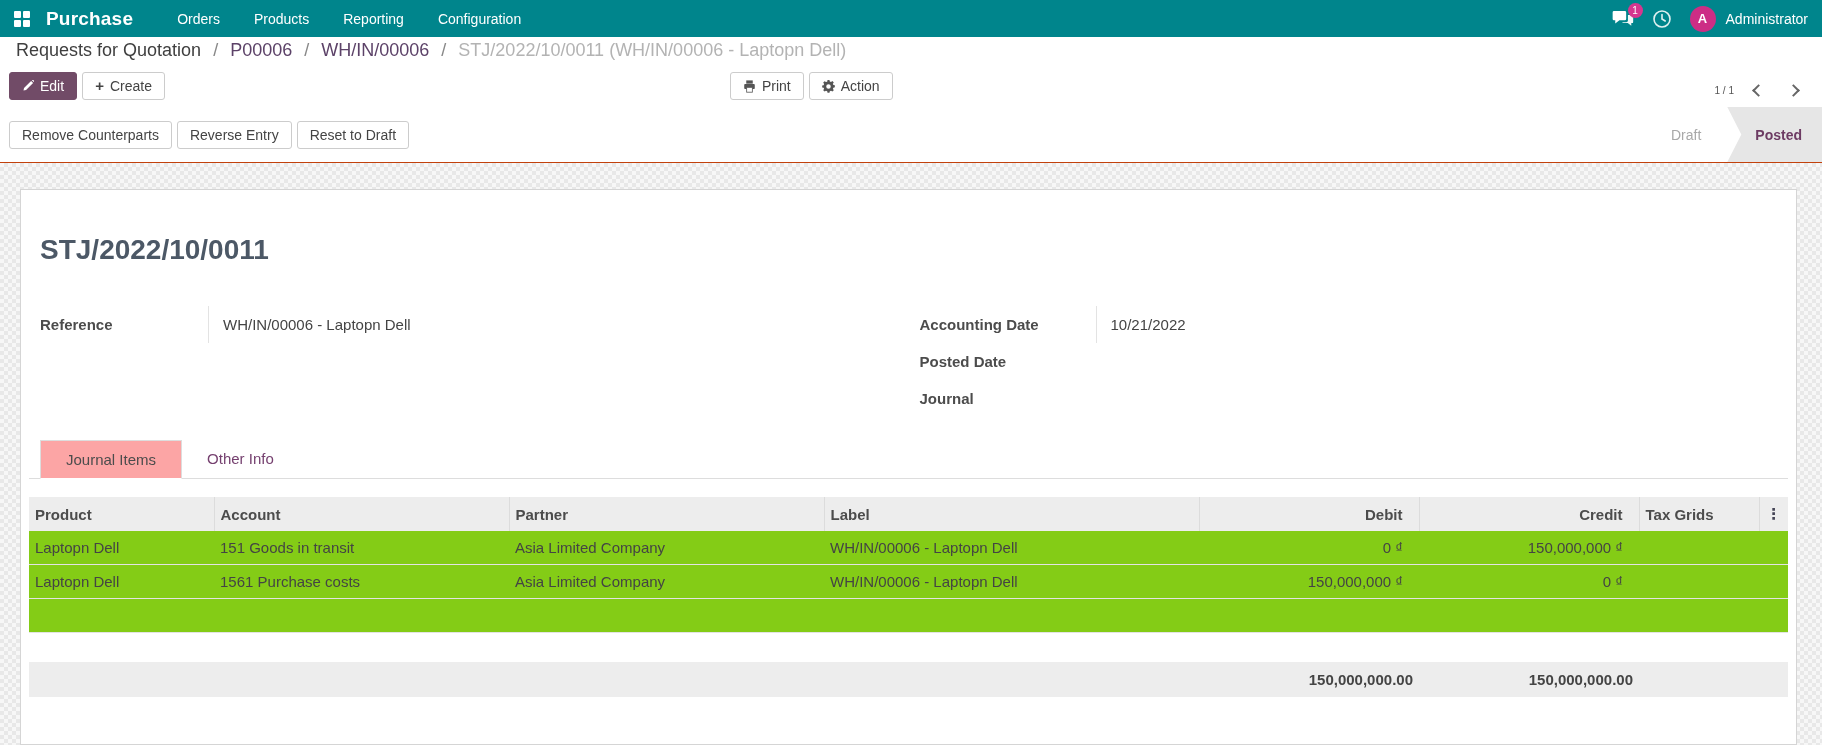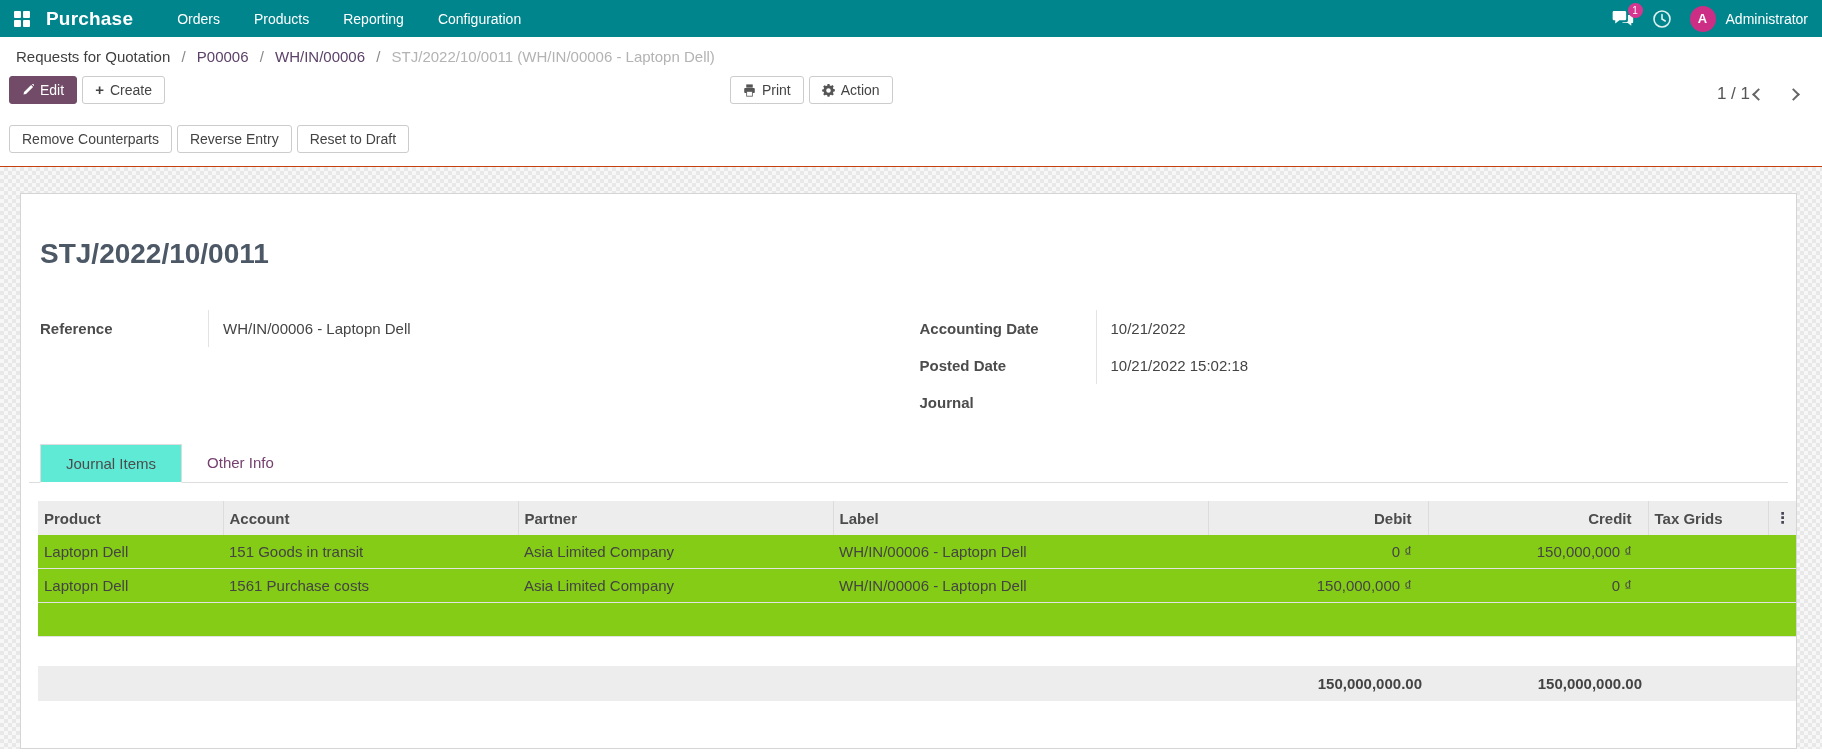--- a/index.html
+++ b/index.html
@@ -15,35 +15,35 @@
   .nav-menu .menu-item { padding:9px 14px; cursor:pointer; }
   .nav-right { margin-left:auto; display:flex; align-items:center; gap:18px; }
   .icon-wrap { position:relative; display:inline-flex; cursor:pointer; }
   .badge { position:absolute; top:-7px; right:-9px; background:#d6368f; color:#fff; font-size:10px;
     min-width:15px; height:15px; border-radius:8px; display:flex; align-items:center; justify-content:center; padding:0 3px; }
   .avatar { width:26px; height:26px; border-radius:50%; background:#cc2d85; color:#fff; font-size:13px;
     display:flex; align-items:center; justify-content:center; font-weight:600; }
   .user-name { font-size:14px; margin-left:-8px; }
 
   
-  .breadcrumb-row { background:#fff; padding:11px 16px 5px; font-size:15px; white-space:nowrap; }
+  .breadcrumb-row { background:#fff; padding:3px 16px 5px; font-size:18px; white-space:nowrap; }
   .crumb-root { color:#3f3f3f; cursor:pointer; }
   .crumb-link { color:#5c4268; cursor:pointer; }
   .crumb-sep { color:#888; margin:0 7px; }
   .crumb-current { color:#b3b3b3; }
 
   
   .control-row { display:flex; align-items:center; padding:6px 16px 7px 9px; background:#fff; }
   .btn { display:inline-flex; align-items:center; gap:6px; font-size:14px; padding:5px 12px;
     background:#fff; border:1px solid #ccc; border-radius:3px; color:#444; cursor:pointer; font-family:inherit; }
   .btn-primary { background:#714b67; border-color:#714b67; color:#fff; }
   .btn + .btn { margin-left:5px; }
   .spacer-center { width:565px; }
   .plus-glyph { font-weight:bold; font-size:15px; line-height:10px; }
-  .pager { margin-left:auto; display:flex; align-items:center; gap:4px; color:#555; font-size:17px;margin-top:8px; }
+  .pager { margin-left:auto; display:flex; align-items:center; gap:20px; color:#555; font-size:10px;margin-top:8px; }
   .pager-arrows { display:flex; gap:26px; margin-right:8px; }
   .chev { width:9px; height:9px; border-top:2px solid #666; border-right:2px solid #666; display:inline-block; cursor:pointer; }
   .chev.left  { transform:rotate(225deg); }
   .chev.right { transform:rotate(45deg); }
 
   
   .status-strip { position:relative; display:flex; align-items:center; height:56px; padding-left:9px;
     background:#fff; border-bottom:1px solid #c2410c; }
   .statusbar { position:absolute; right:0; top:0; bottom:0; display:flex; align-items:stretch; }
   .state-draft { display:flex; align-items:center; color:#a8a8a8; font-size:14px; padding:0 26px 0 10px; cursor:pointer; }
@@ -66,24 +66,24 @@
   .field-label { font-weight:bold; color:#4c4c4c; font-size:15px; padding-left:11px; }
   .col-left  .field-label { width:179px; }
   .col-right .field-label { width:187px; }
   .field-value { border-left:1px solid #e3e3e3; padding-left:14px; font-size:15px; color:#444;
     align-self:stretch; display:flex; align-items:center; flex:1; }
   .field-value.link { color:#7c447a; cursor:pointer; }
 
   
   .tabbar { display:flex; margin-top:22px; border-bottom:1px solid #ddd; padding-left:11px; }
   .tab { font-size:15px; padding:10px 25px; cursor:pointer; color:#75406f; position:relative; top:1px; }
-  .tab.active { color:#4c4c4c; background:#5eead4; border:1px solid #ddd; border-bottom:1px solid #fff; }
-
-  
-  table { border-collapse:collapse; table-layout:fixed; width:1759px; margin-top:18px; font-size:15px;margin-left:9px; }
+  .tab.active { color:#4c4c4c; background:#fca5a5; border:1px solid #ddd; border-bottom:1px solid #fff; }
+
+  
+  table { border-collapse:collapse; table-layout:fixed; width:1759px; margin-top:18px; font-size:15px; }
   thead th { background:#ededed; font-weight:bold; color:#4c4c4c; text-align:left; padding:8px 6px;
     border-right:1px solid #dcdcdc; white-space:nowrap; overflow:hidden; }
   thead th:last-child { border-right:none; }
   tbody td { padding:8px 6px; border-bottom:1px solid #e3e3e3; color:#444; white-space:nowrap; overflow:hidden; }
   .num { text-align:right; padding-right:16px; }
   tbody tr { cursor:pointer; background:#84cc16; }
   .dots-col { text-align:center !important; }
   .dots { color:#445; font-weight:bold; font-size:15px; letter-spacing:0; cursor:pointer; }
 
   .totals-table { margin-top:29px; }
@@ -169,20 +169,24 @@
       <span class="chev left"></span>
       <span class="chev right"></span>
     </span>
   </div>
 </div>
 
 <div class="status-strip">
   <button class="btn">Remove Counterparts</button>
   <button class="btn">Reverse Entry</button>
   <button class="btn">Reset to Draft</button>
+  <div class="statusbar">
+    <span class="state-draft">Draft</span>
+    <span class="state-posted">Posted</span>
+  </div>
 </div>
 
 <div class="canvas">
   <div class="sheet">
 
     <div class="record-title">STJ/2022/10/0011</div>
 
     <div class="fields">
       <div class="col col-left">
         <div class="field-row">
@@ -190,21 +194,20 @@
           <span class="field-value">WH/IN/00006 - Laptopn Dell</span>
         </div>
       </div>
       <div class="col col-right">
         <div class="field-row">
           <span class="field-label">Accounting Date</span>
           <span class="field-value">10/21/2022</span>
         </div>
         <div class="field-row">
           <span class="field-label">Posted Date</span>
-          <span class="field-value">10/21/2022 15:02:18</span>
         </div>
         <div class="field-row">
           <span class="field-label">Journal</span>
         </div>
       </div>
     </div>
 
     <div class="tabbar">
       <div class="tab active">Journal Items</div>
       <div class="tab">Other Info</div>

